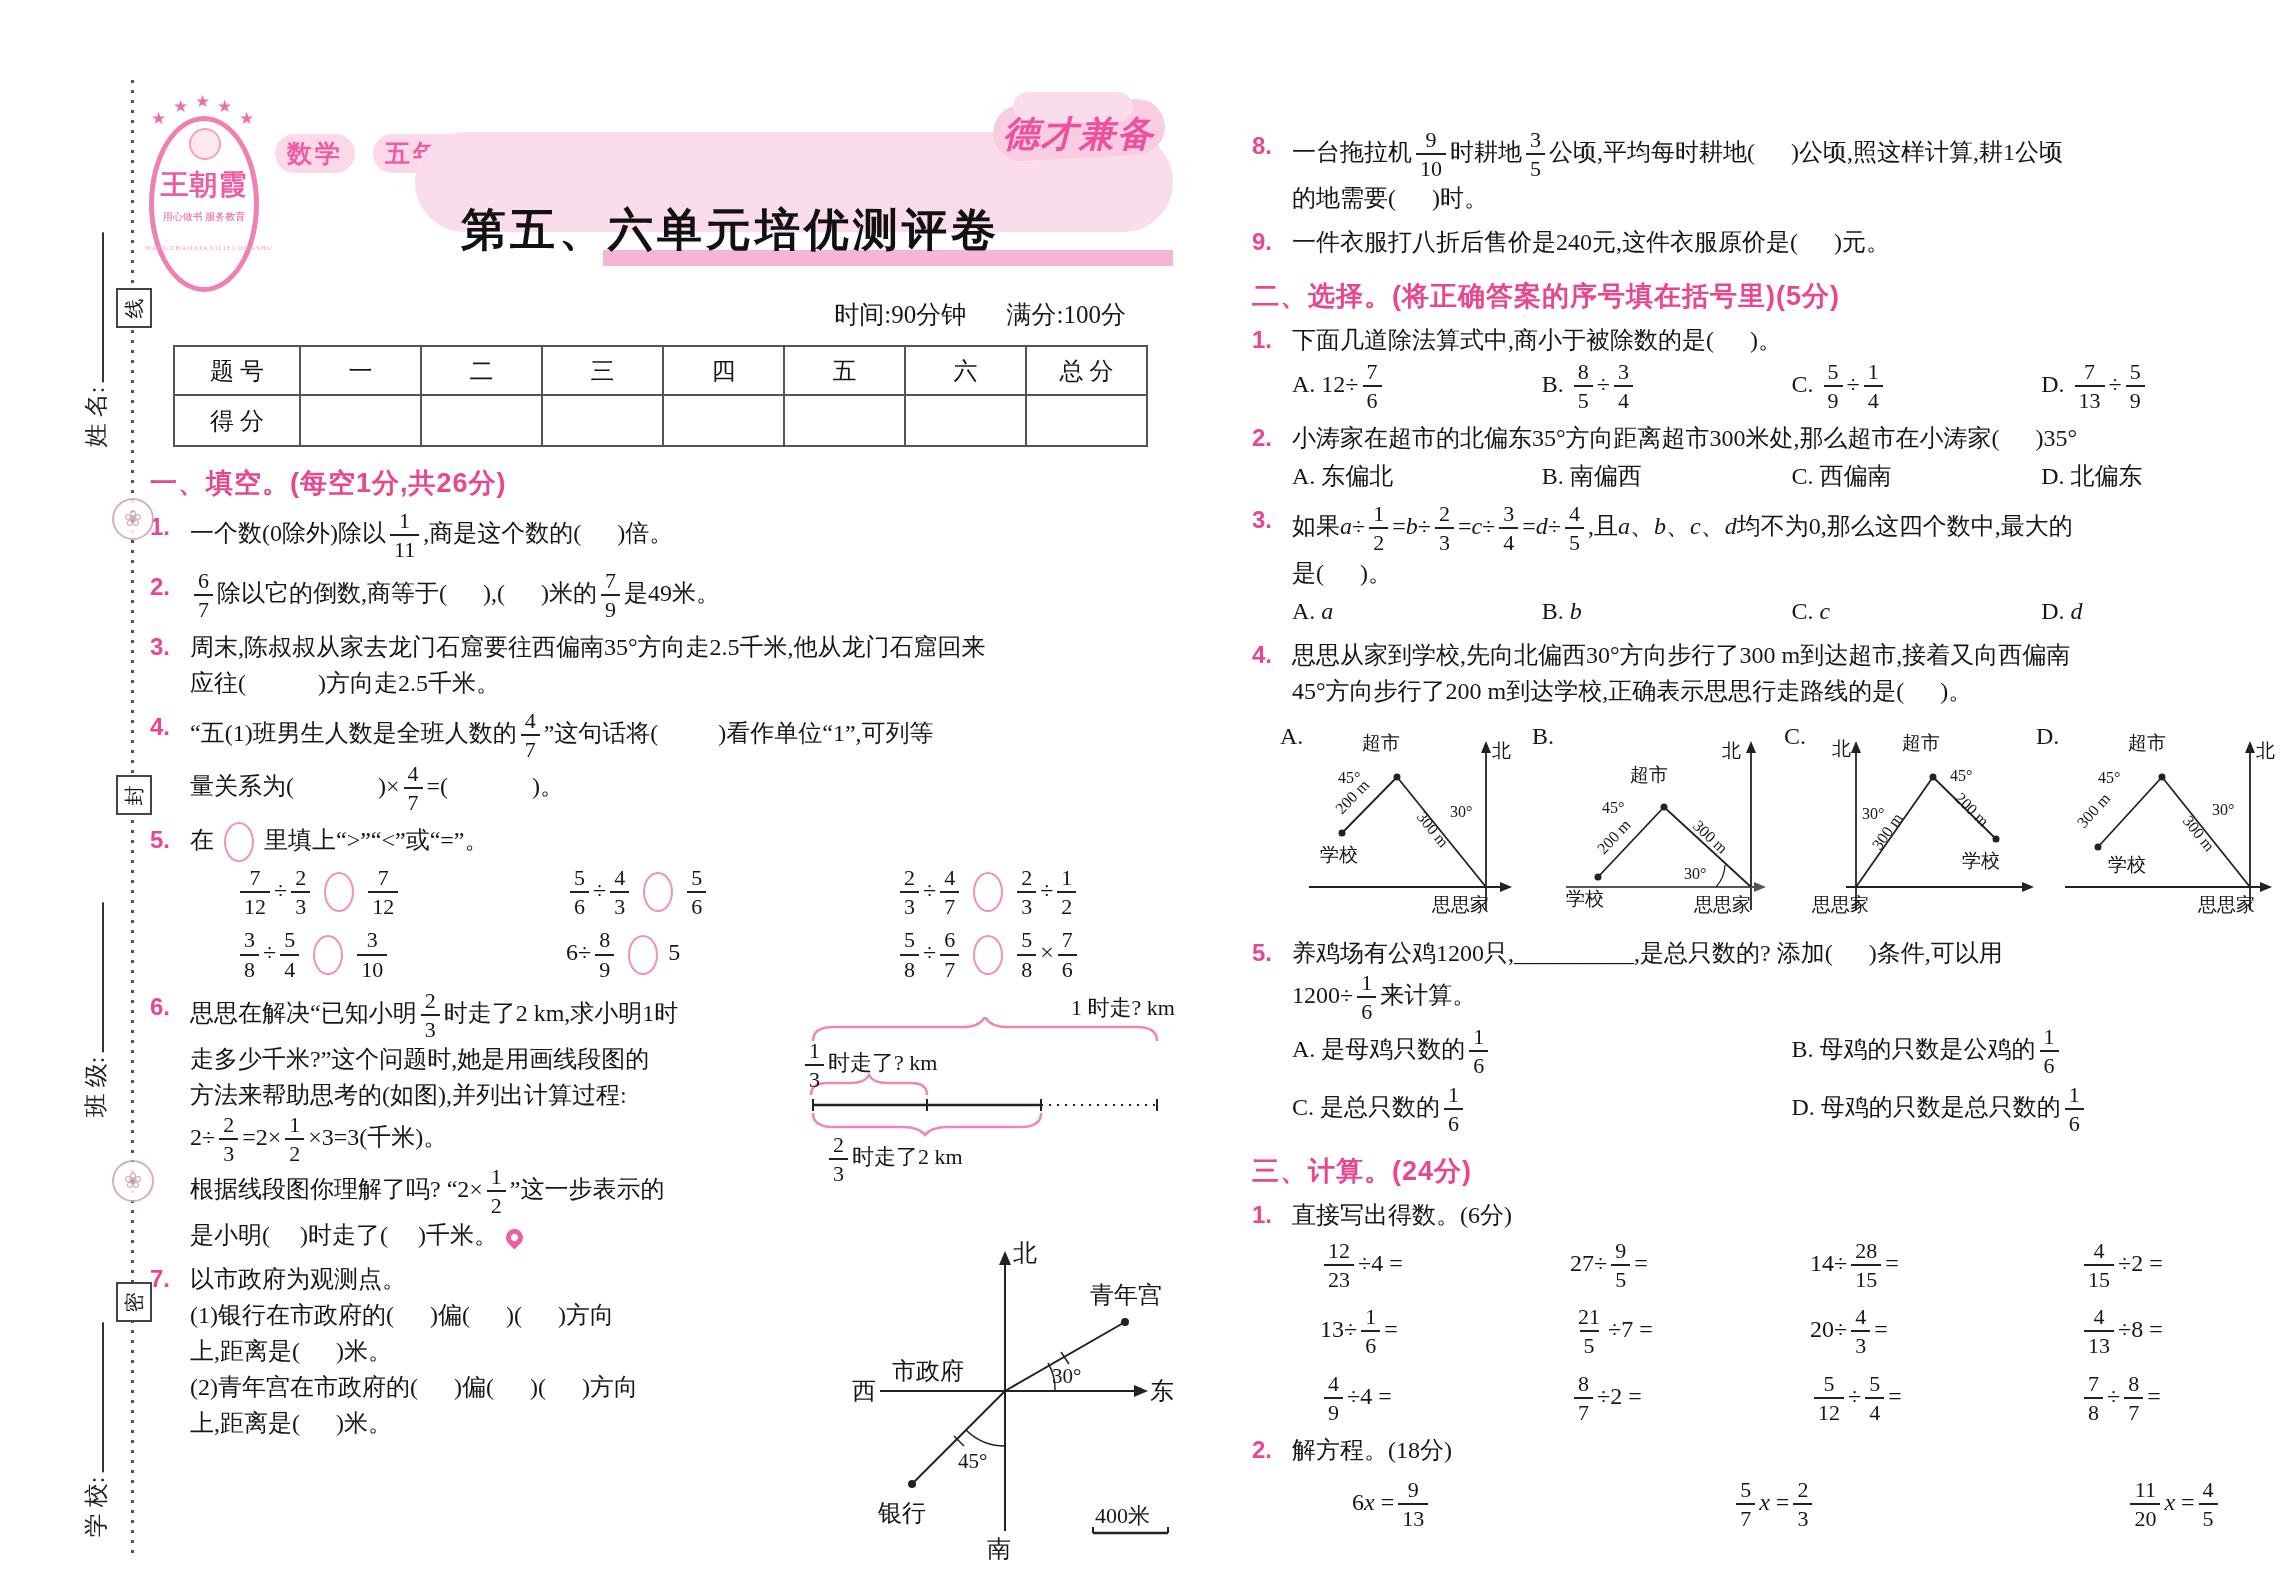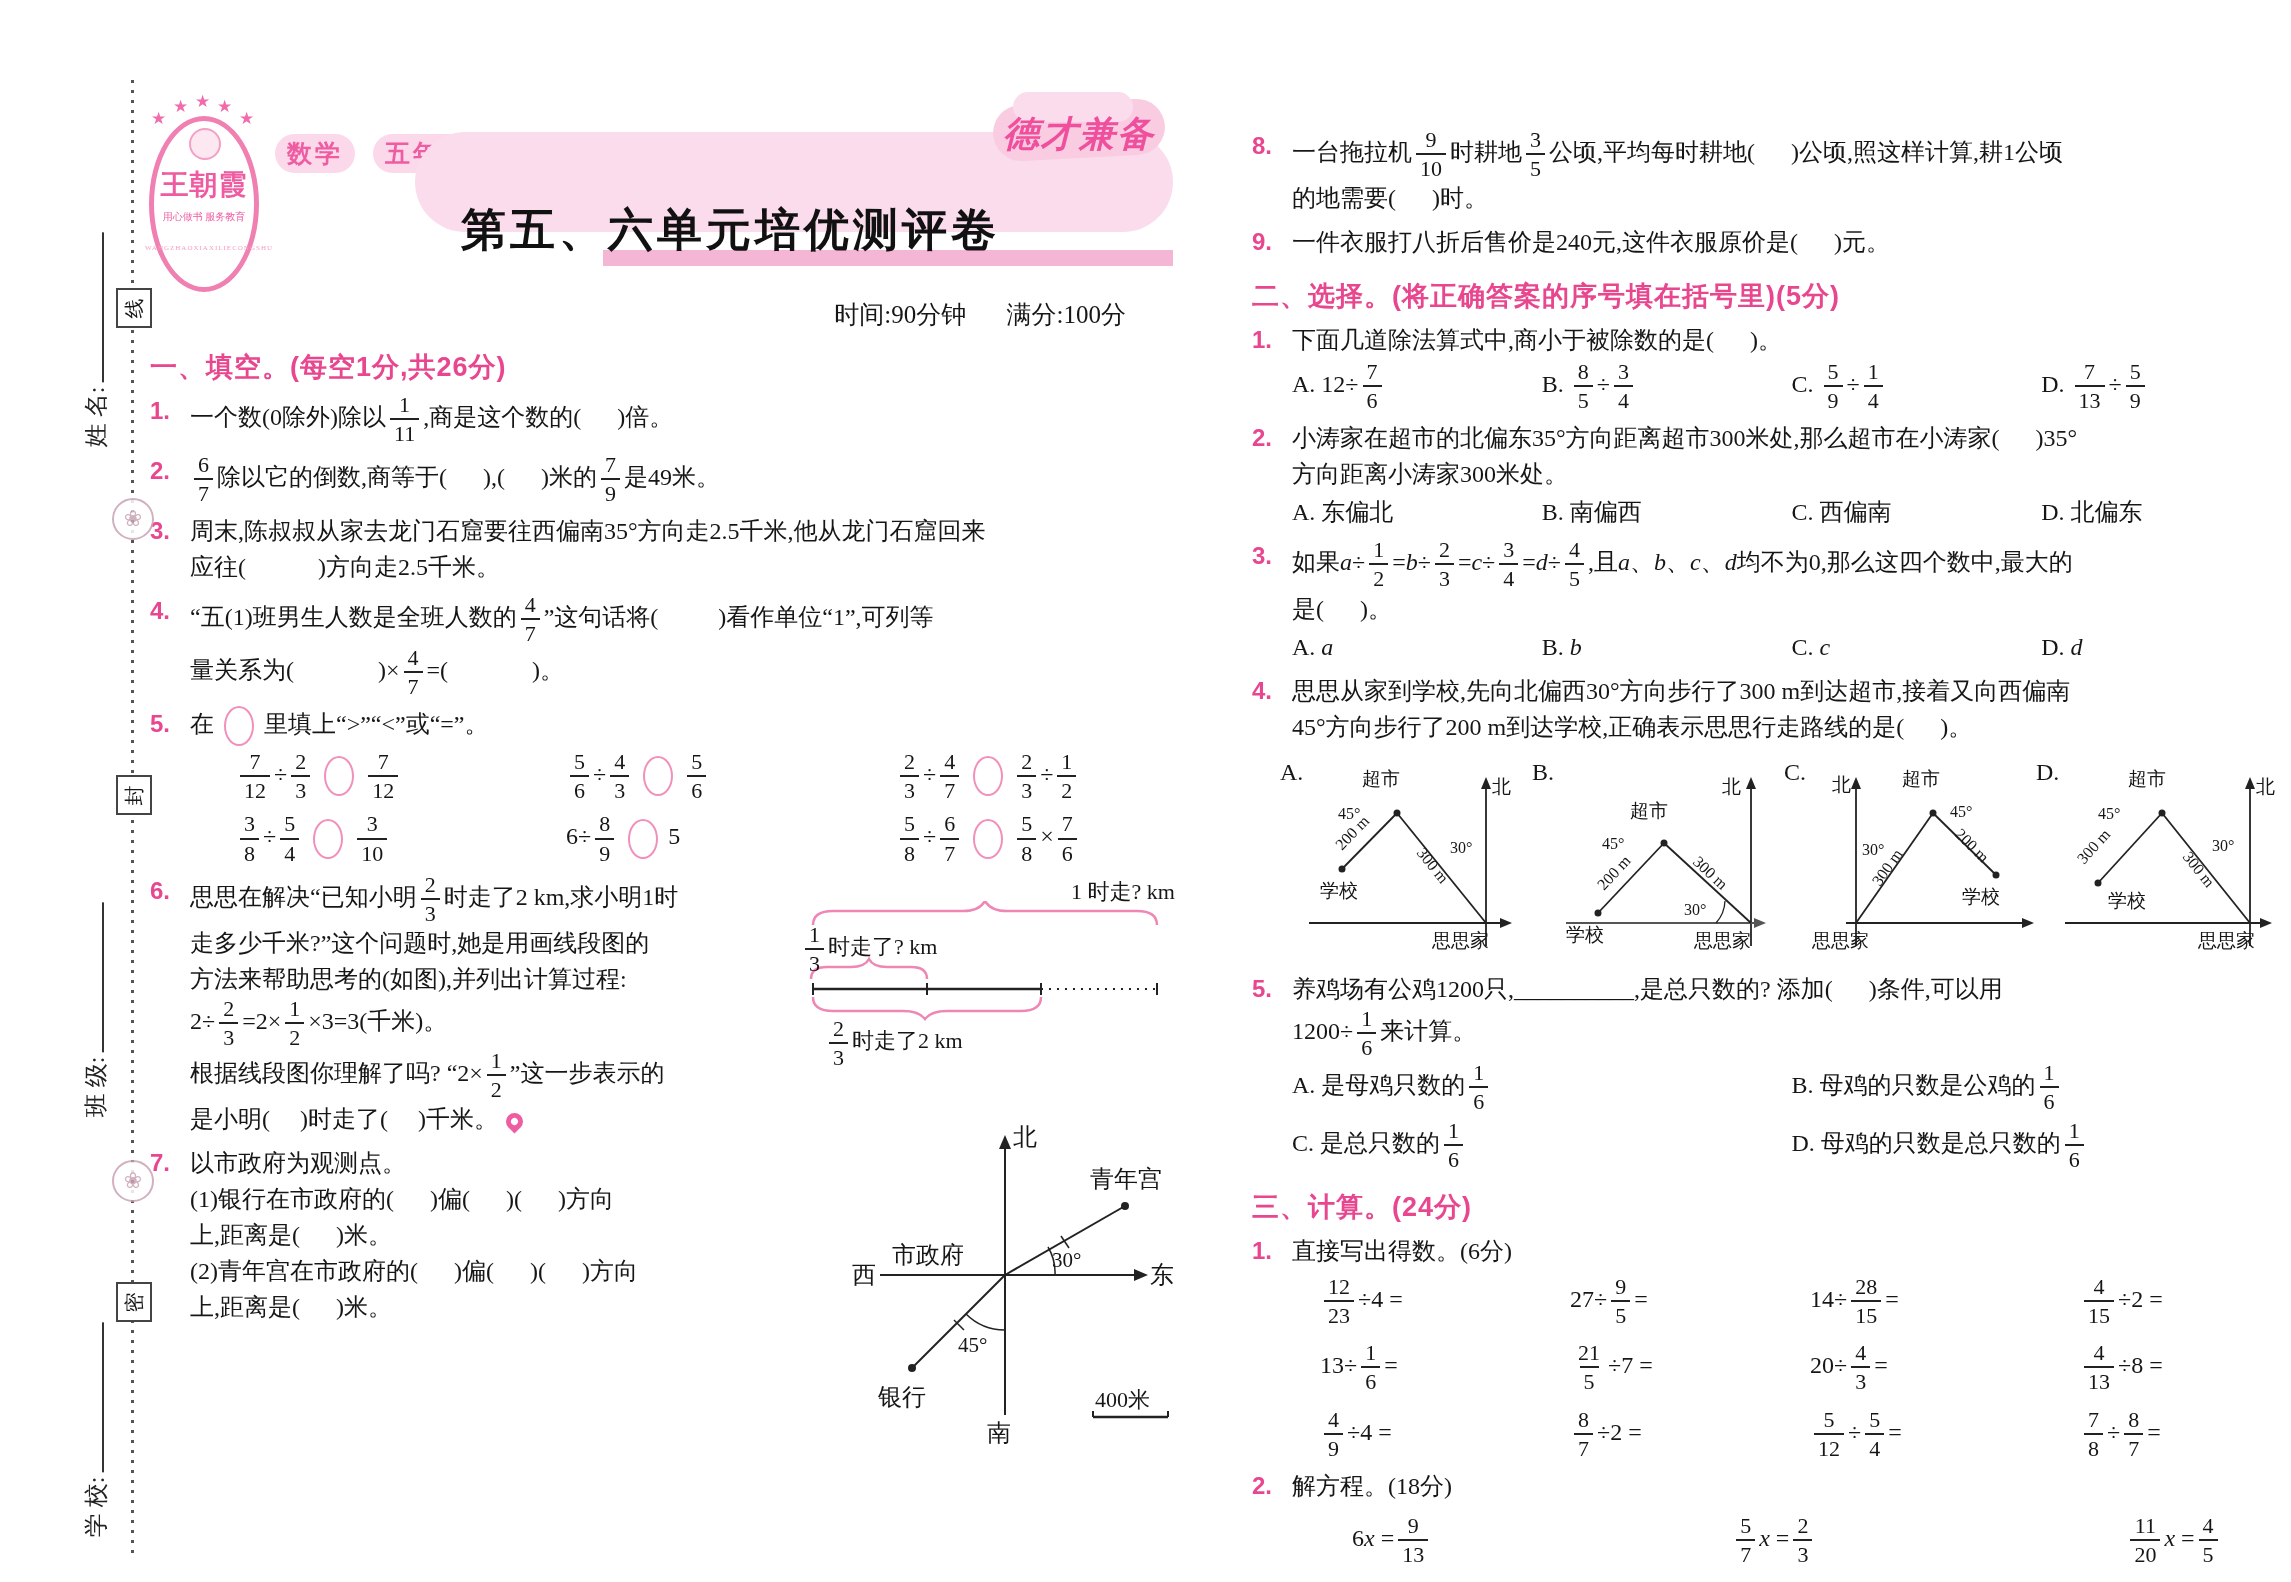--- a/index.html
+++ b/index.html
@@ -156,20 +156,44 @@
       <div class="badge-text" data-bind="header.badge">德才兼备</div>
     </div>
   </div>
 
   <div class="col-left">
     <div class="info-line">
       <span data-bind="header.info_time">时间:90分钟</span>
       <span data-bind="header.info_score">满分:100分</span>
     </div>
 
+    <table class="score">
+      <tbody>
+          <tr>
+        <td class="c0" data-bind="score_table.header.0">题 号</td>
+        <td class="c" data-bind="score_table.header.1">一</td>
+        <td class="c" data-bind="score_table.header.2">二</td>
+        <td class="c" data-bind="score_table.header.3">三</td>
+        <td class="c" data-bind="score_table.header.4">四</td>
+        <td class="c" data-bind="score_table.header.5">五</td>
+        <td class="c" data-bind="score_table.header.6">六</td>
+        <td class="c" data-bind="score_table.header.7">总 分</td>
+      </tr>
+      <tr>
+        <td data-bind="score_table.row_label">得 分</td>
+        <td></td>
+            <td></td>
+        <td></td>
+            <td></td>
+        <td></td>
+            <td></td>
+        <td></td>
+      </tr>
+    </tbody>
+      </table>
 
     <div class="sec-head" data-bind="fill.heading">一、填空。(每空1分,共26分)</div>
 
     <div class="q">
       <span class="qno" data-bind="fill.q1.no">1.</span>
       <div class="qbody">
           <div class="tl" data-math="fill.q1.text">一个数(0除外)除以<span class="frac"><span class="fnum">1</span><span class="fden">11</span></span>,商是这个数的(      )倍。</div>
         </div>
     </div>
 
@@ -314,21 +338,20 @@
           <div class="opt" data-math="choice.q1.options.2">C. <span class="frac"><span class="fnum">5</span><span class="fden">9</span></span>÷<span class="frac"><span class="fnum">1</span><span class="fden">4</span></span></div>
           <div class="opt" data-math="choice.q1.options.3">D. <span class="frac"><span class="fnum">7</span><span class="fden">13</span></span>÷<span class="frac"><span class="fnum">5</span><span class="fden">9</span></span></div>
         </div>
       </div>
     </div>
 
     <div class="q">
       <span class="qno" data-bind="choice.q2.no">2.</span>
       <div class="qbody">
         <div class="tl" data-math="choice.q2.line1">小涛家在超市的北偏东35°方向距离超市300米处,那么超市在小涛家(      )35°</div>
-        <div class="tl" data-math="choice.q2.line2">方向距离小涛家300米处。</div>
         <div class="opts">
           <div class="opt" data-math="choice.q2.options.0">A. 东偏北</div>
           <div class="opt" data-math="choice.q2.options.1">B. 南偏西</div>
           <div class="opt" data-math="choice.q2.options.2">C. 西偏南</div>
           <div class="opt" data-math="choice.q2.options.3">D. 北偏东</div>
         </div>
       </div>
     </div>
 
     <div class="q">

